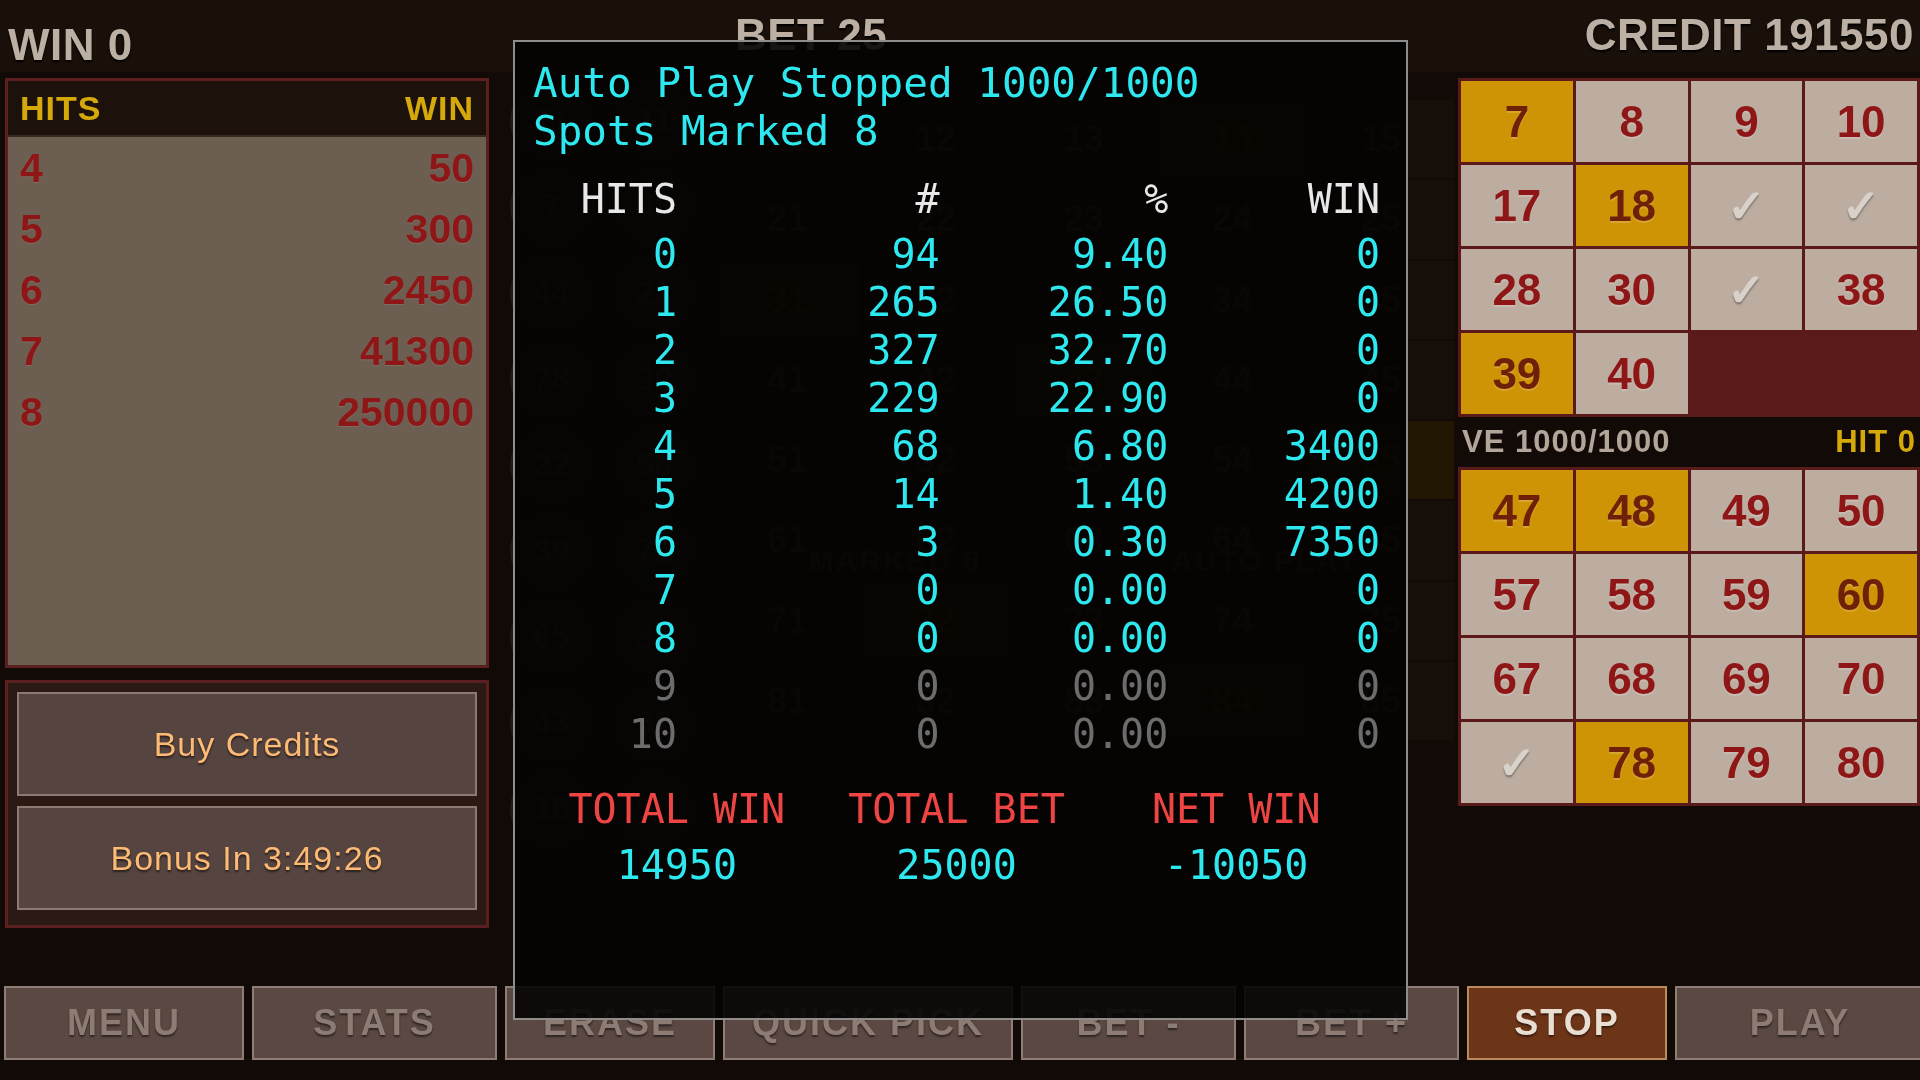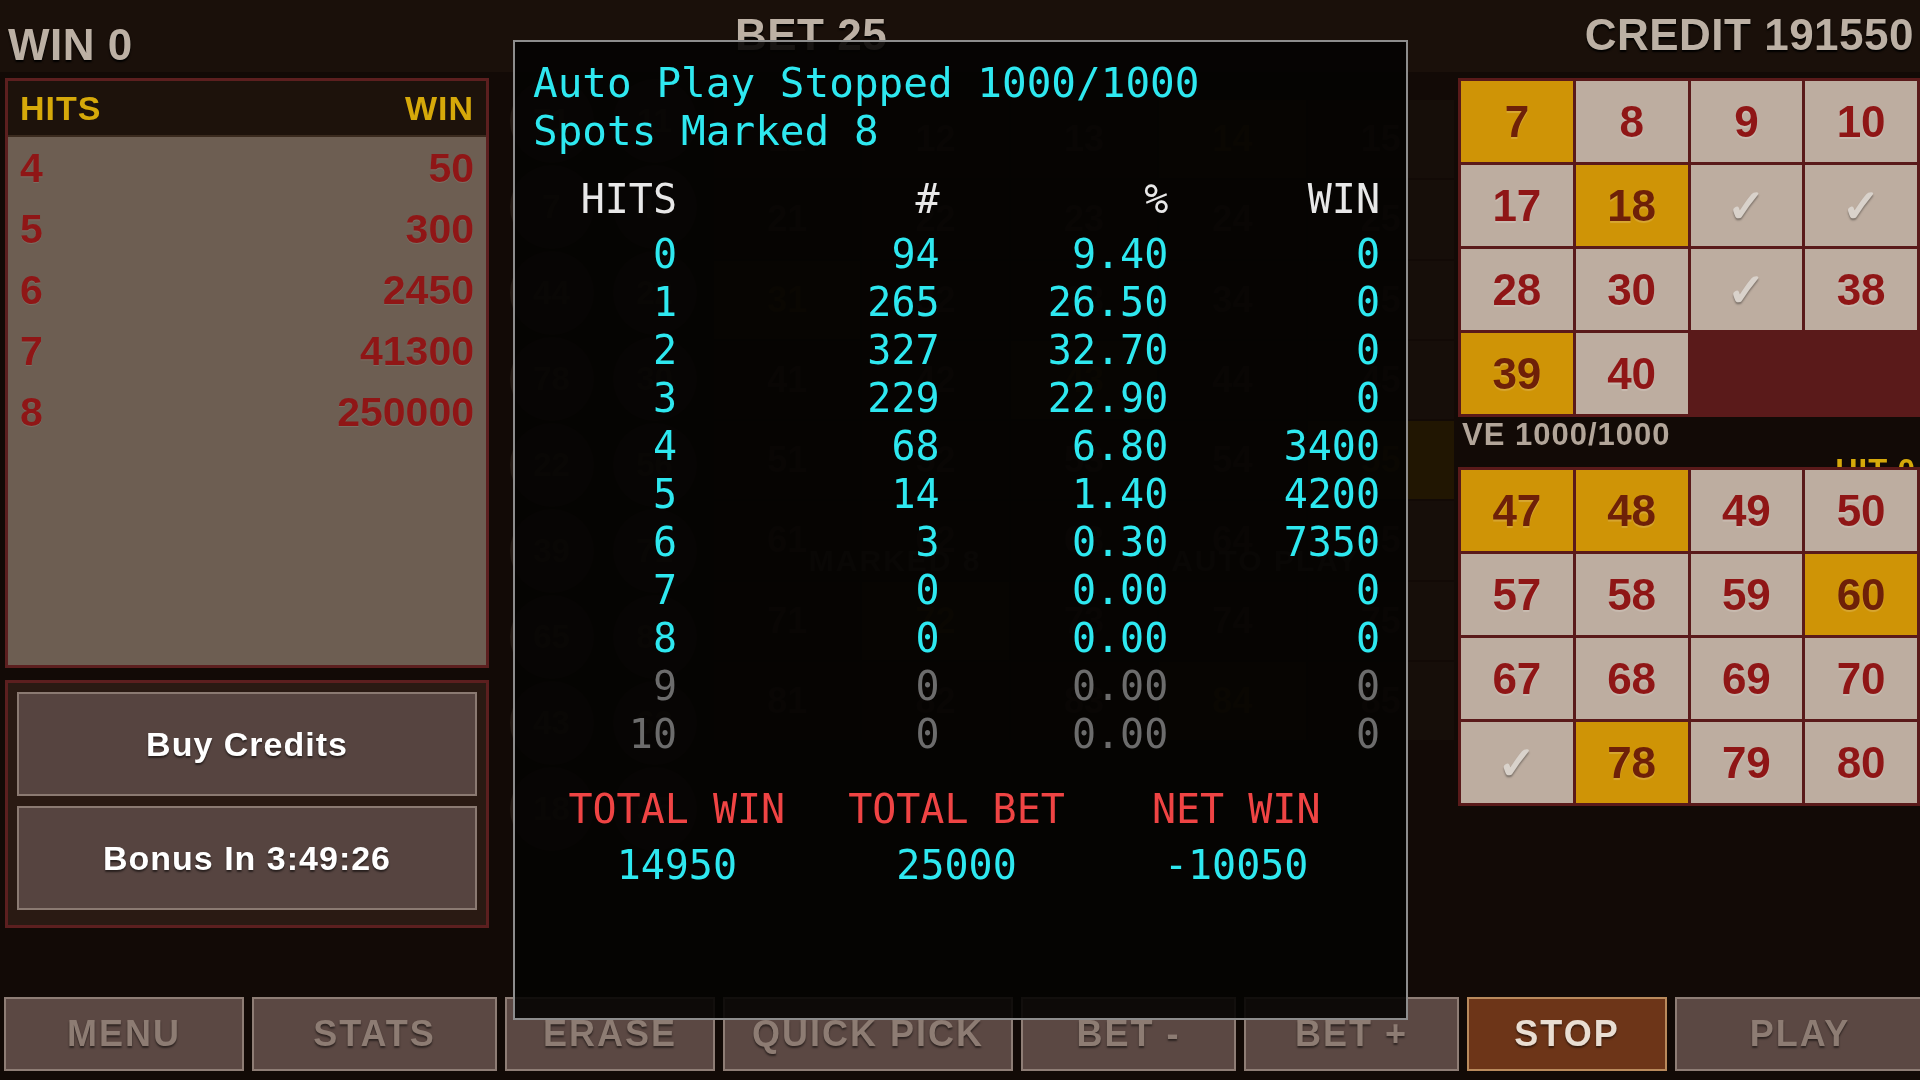--- a/index.html
+++ b/index.html
@@ -72,22 +72,22 @@
     position: absolute; left: 5px; top: 602px;
     width: 484px; height: 248px;
     background: #2a1a13;
     border: 3px solid #5c1f1f;
     padding: 9px;
   }
   .bigbtn {
     width: 100%; height: 104px;
     background: #564440;
     border: 2px solid #8b7a72;
-    color: #ffffff;
-    font-size: 34px; font-weight: bold;
+    color: #fdba74;
+    font-size: 34px; font-weight: normal;
     letter-spacing: 1px;
     display: flex; align-items: center; justify-content: center;
     text-shadow: 0 2px 2px rgba(0,0,0,0.55);
   }
   .bigbtn + .bigbtn { margin-top: 10px; }
 
   
   .center {
     position: absolute; left: 500px; top: 78px;
     width: 960px; height: 920px;
@@ -149,35 +149,34 @@
     display: flex; align-items: center; justify-content: center;
     font-size: 44px; font-weight: bold;
     color: #8f1616;
     text-shadow: 0 2px 1px rgba(255,255,255,0.18);
   }
   .kcell.drawn { background: #cf9406; color: #6e2008; }
   .kcell.check { color: #d9d2cb; font-size: 46px; text-shadow: 0 2px 2px rgba(0,0,0,0.35); }
   .statusbar {
     position: absolute; left: 0; width: 462px; height: 50px;
     background: #120a06;
-    display: flex; align-items: flex-start;
+    display: flex; align-items: center;
     padding: 0 4px;
-    flex-direction: column;
   }
   .statusbar .sb-left {
     color: #b2a599; font-size: 31px; font-weight: bold; letter-spacing: 1px;
   }
   .statusbar .sb-right {
     margin-left: auto;
     color: #d6a90a; font-size: 31px; font-weight: bold; letter-spacing: 1px;
   }
 
   
   .bottombar {
-    position: absolute; left: 0; bottom: 5px;
+    position: absolute; left: 0; bottom: 16px;
     width: 1920px; height: 82px;
     display: flex; gap: 8px; padding: 0 4px 4px 4px;
     align-items: flex-end;
   }
   .tbtn {
     height: 74px;
     background: #5b4843;
     border: 2px solid #8e7d75;
     color: #8d7c73;
     font-size: 36px; font-weight: bold; letter-spacing: 2px;

